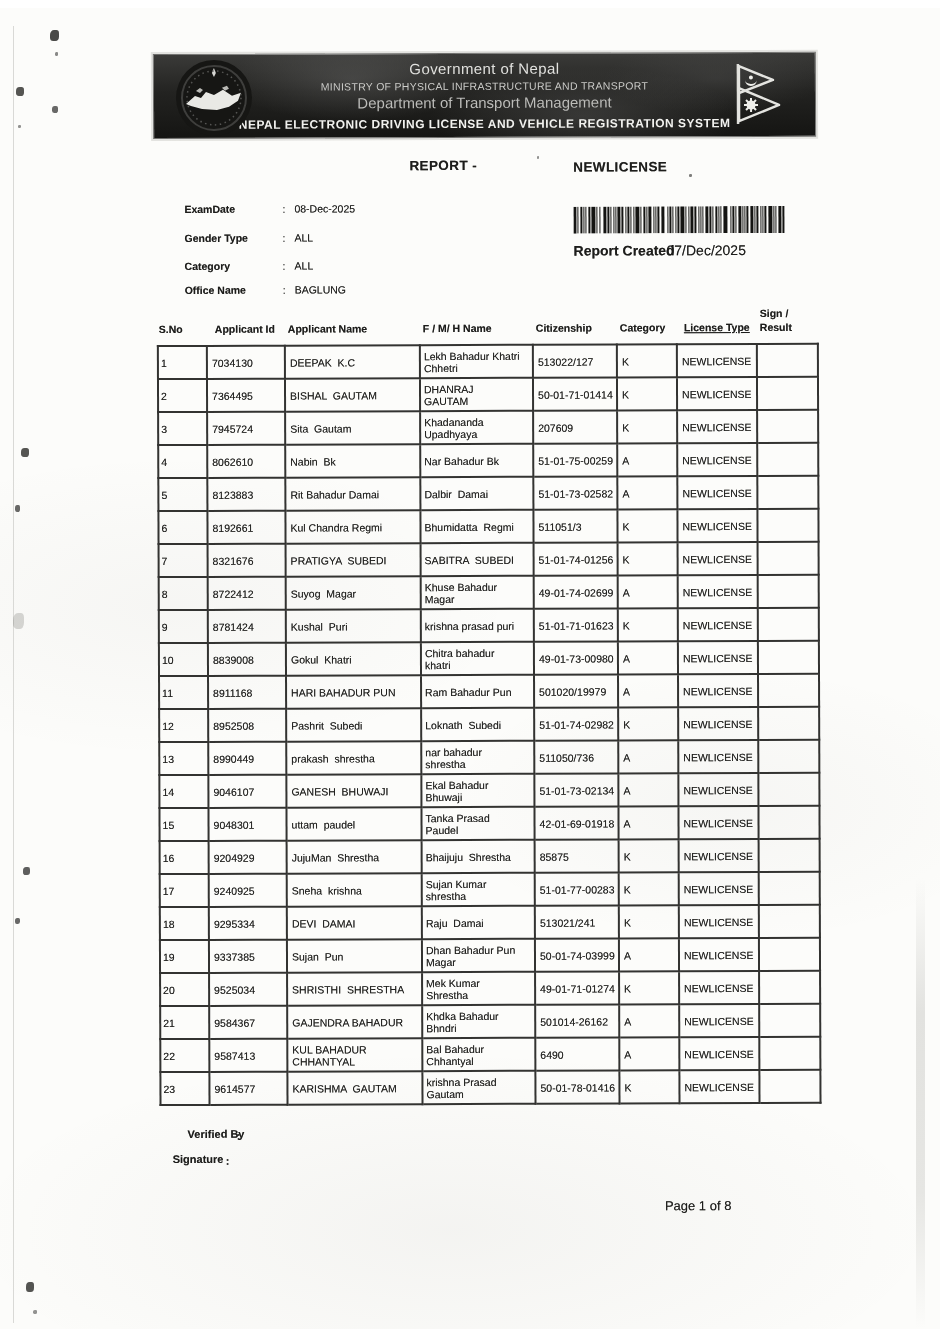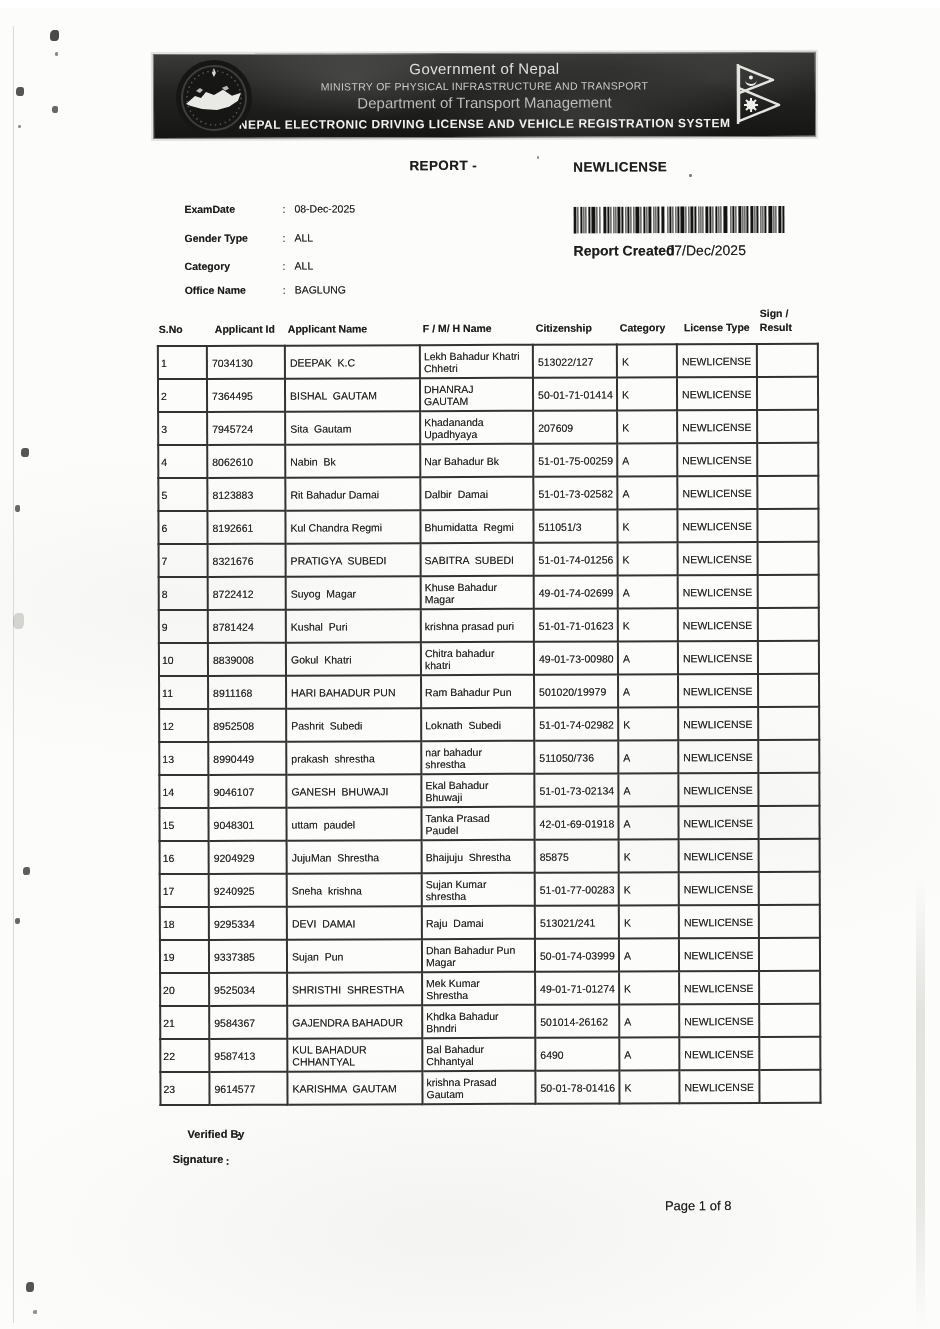--- a/index.html
+++ b/index.html
@@ -59,21 +59,21 @@
   
   .thead-row { position: absolute; left: 158px; top: 297px; width: 661px; height: 33px;
     display: flex; align-items: flex-end; font-size: 10.5px; font-weight: bold; }
   .th { padding: 0 2px 3px 4px; line-height: 14px; }
   .th.c0 { width: 49px;  padding-left: 2px; }
   .th.c1 { width: 78px;  padding-left: 9px; }
   .th.c2 { width: 135px; }
   .th.c3 { width: 113px; }
   .th.c4 { width: 84px; }
   .th.c5 { width: 60px; }
-  .th.c6 { width: 80px;  text-align: center; }
+  .th.c6 { width: 80px;  text-align: center; text-decoration: underline; }
   .th.c7 { width: 61px; }
 
   table.report-table {
     position: absolute; left: 158px; top: 336px; width: 661px;
     border-collapse: collapse; table-layout: fixed;
     font-size: 10.5px;
   }
   table.report-table td {
     border: 2px solid #333331;
     height: 33px;

